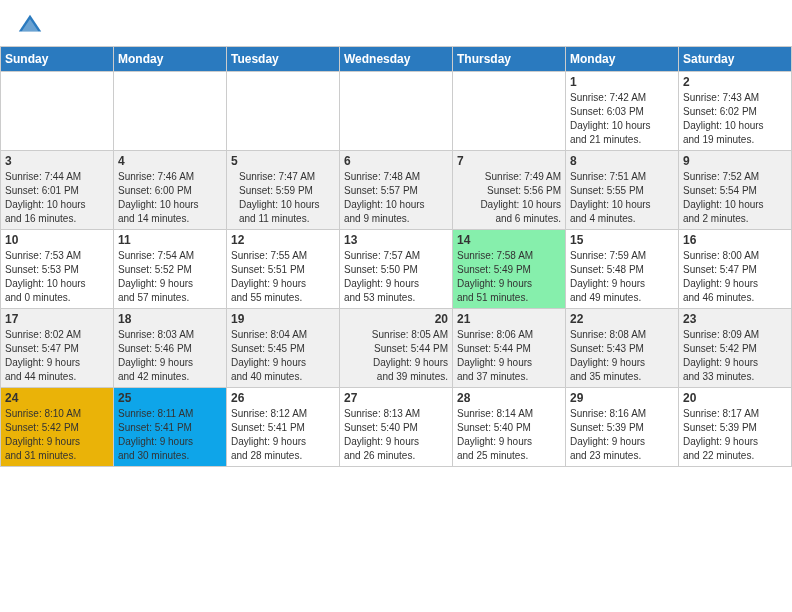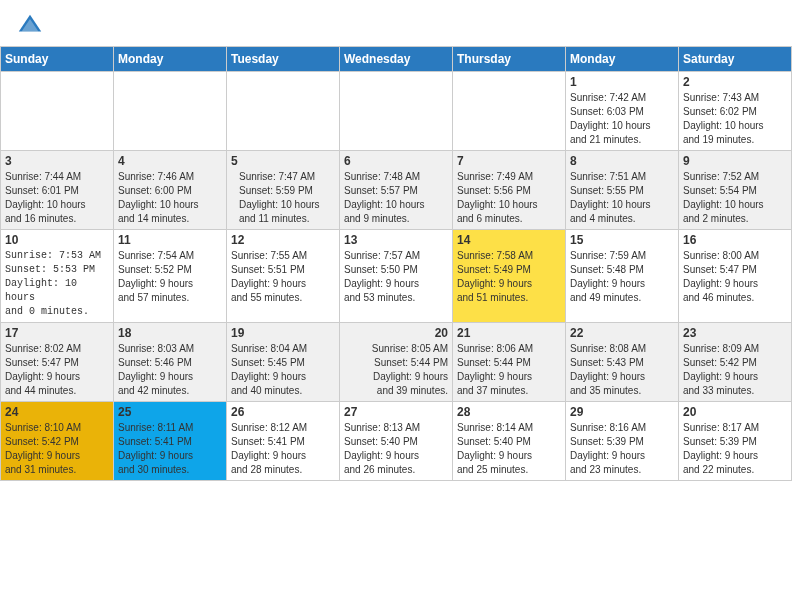--- a/index.html
+++ b/index.html
@@ -170,21 +170,21 @@
         </td>
         <td style="background-color: rgb(240, 240, 240);">
           <span class="day-num">6</span>
           <div class="day-info" style="white-space: pre-line;">Sunrise: 7:48 AM
 Sunset: 5:57 PM
 Daylight: 10 hours
 and 9 minutes.</div>
         </td>
         <td style="background-color: rgb(240, 240, 240);">
           <span class="day-num">7</span>
-          <div class="day-info" style="white-space: pre-line;">Sunrise: 7:49 AM
+          <div class="day-info" style="white-space: pre-line; text-align: right;">Sunrise: 7:49 AM
 Sunset: 5:56 PM
 Daylight: 10 hours
 and 6 minutes.</div>
         </td>
         <td style="background-color: rgb(240, 240, 240);">
           <span class="day-num">8</span>
           <div class="day-info" style="white-space: pre-line;">Sunrise: 7:51 AM
 Sunset: 5:55 PM
 Daylight: 10 hours
 and 4 minutes.</div>
@@ -193,21 +193,21 @@
           <span class="day-num">9</span>
           <div class="day-info" style="white-space: pre-line;">Sunrise: 7:52 AM
 Sunset: 5:54 PM
 Daylight: 10 hours
 and 2 minutes.</div>
         </td>
       </tr>
       <tr>
         <td style="background-color: rgb(255, 255, 255);">
           <span class="day-num">10</span>
-          <div class="day-info" style="white-space: pre-line; font-family: Liberation Mono, monospace;">Sunrise: 7:53 AM
+          <div class="day-info" style="white-space: pre-line;">Sunrise: 7:53 AM
 Sunset: 5:53 PM
 Daylight: 10 hours
 and 0 minutes.</div>
         </td>
         <td style="background-color: rgb(255, 255, 255);">
           <span class="day-num">11</span>
           <div class="day-info" style="white-space: pre-line;">Sunrise: 7:54 AM
 Sunset: 5:52 PM
 Daylight: 9 hours
 and 57 minutes.</div>
@@ -219,21 +219,21 @@
 Daylight: 9 hours
 and 55 minutes.</div>
         </td>
         <td style="background-color: rgb(255, 255, 255);">
           <span class="day-num">13</span>
           <div class="day-info" style="white-space: pre-line;">Sunrise: 7:57 AM
 Sunset: 5:50 PM
 Daylight: 9 hours
 and 53 minutes.</div>
         </td>
-        <td style="background-color: #fde047;">
+        <td style="background-color: #86efac;">
           <span class="day-num">14</span>
           <div class="day-info" style="white-space: pre-line;">Sunrise: 7:58 AM
 Sunset: 5:49 PM
 Daylight: 9 hours
 and 51 minutes.</div>
         </td>
         <td style="background-color: rgb(255, 255, 255);">
           <span class="day-num">15</span>
           <div class="day-info" style="white-space: pre-line;">Sunrise: 7:59 AM
 Sunset: 5:48 PM

